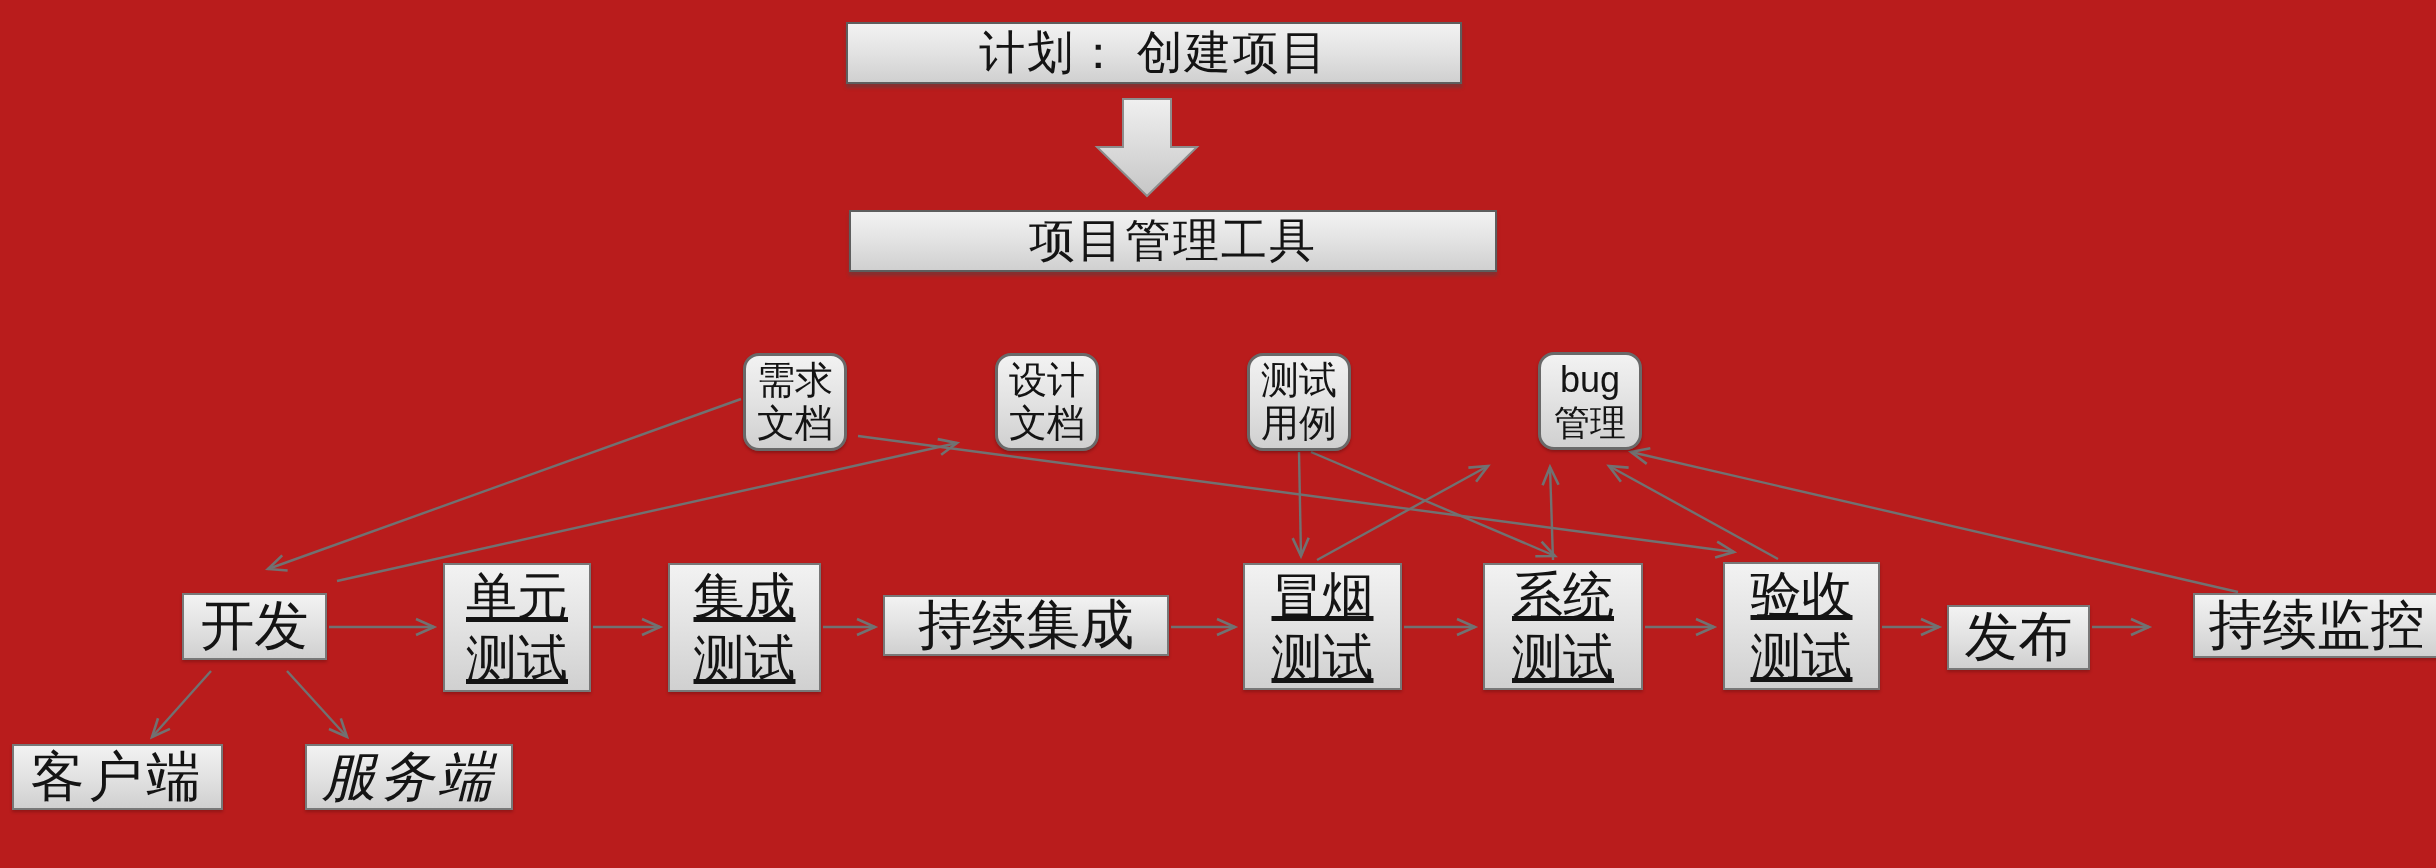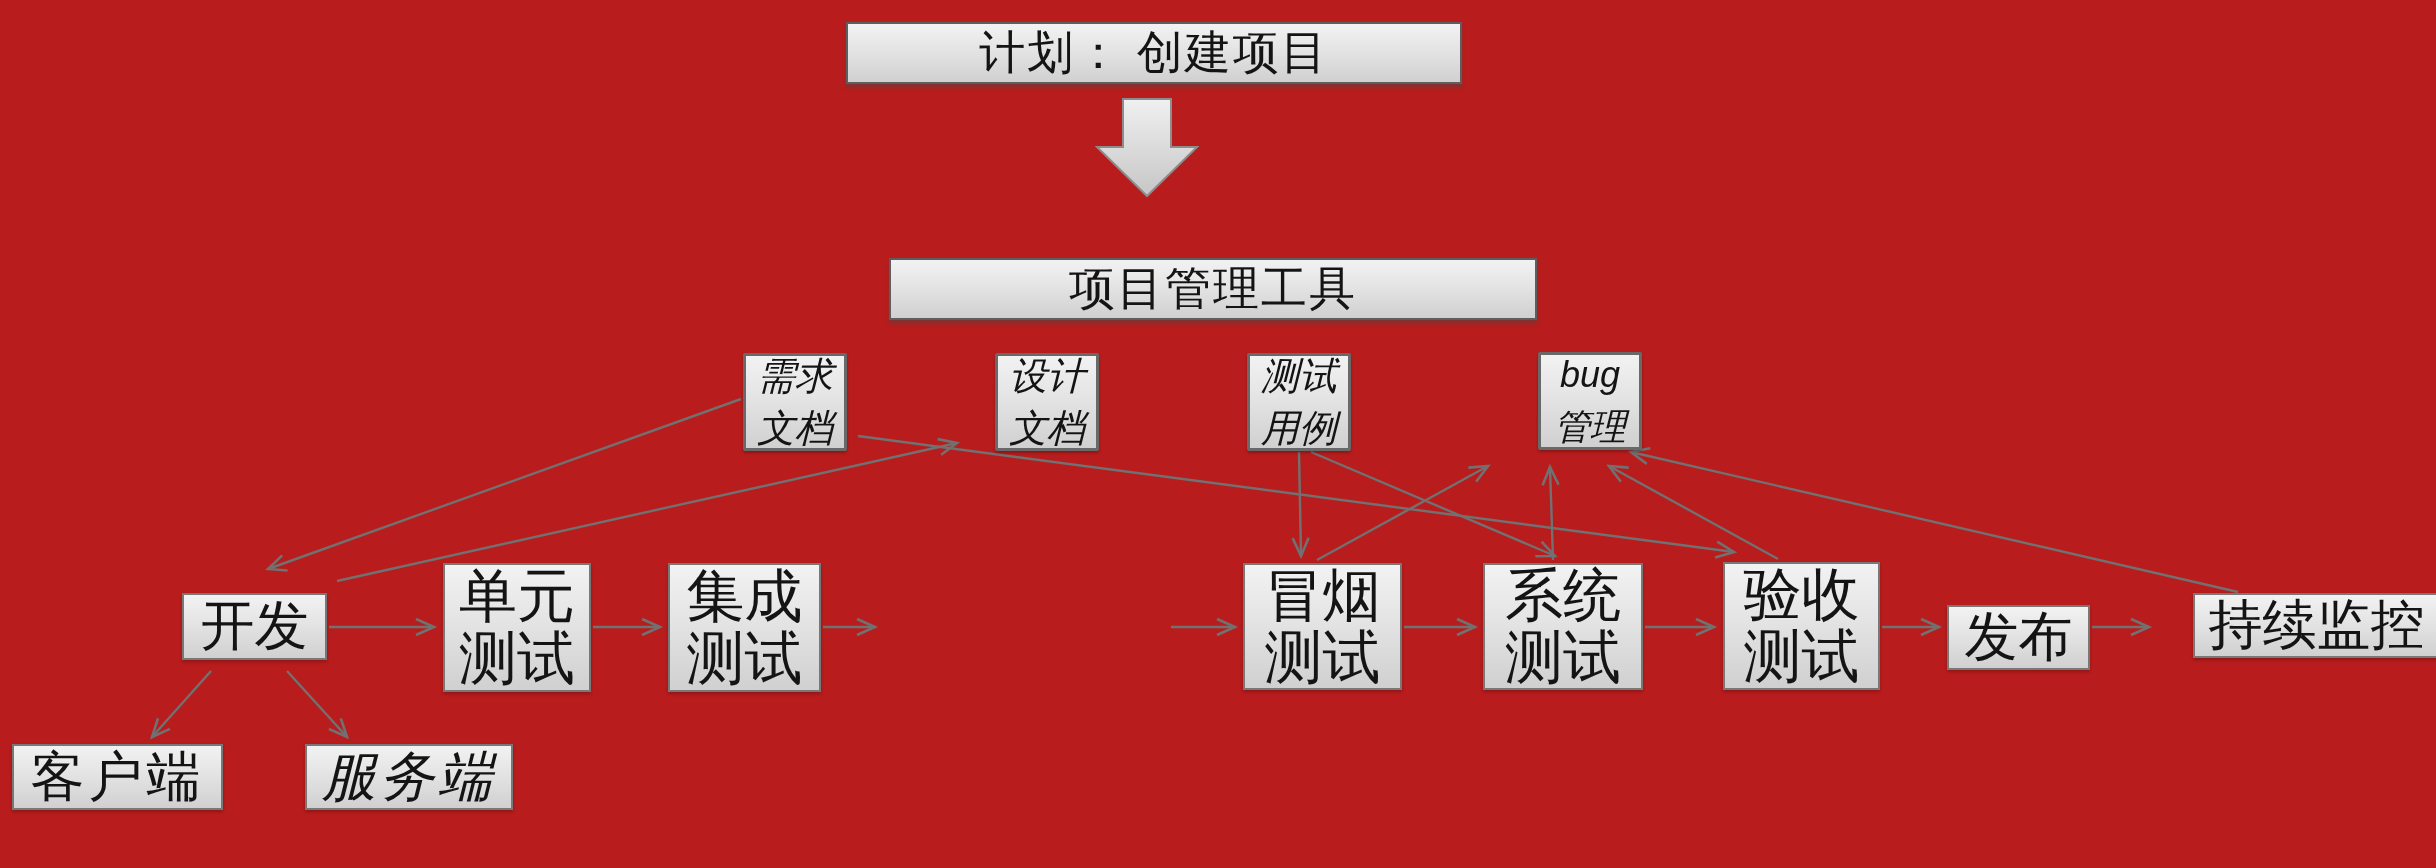--- a/index.html
+++ b/index.html
@@ -14,28 +14,27 @@
     display:flex;align-items:center;justify-content:center;
     text-align:center;color:#141414;white-space:pre-line;
     background:linear-gradient(180deg,#f2f2f2 0%,#e4e4e4 45%,#d0d0d0 100%);
     border:2px solid #787878;
   }
   .banner{
     font-size:46px;letter-spacing:2px;border-color:#5e5e5e;
     box-shadow:0 4px 3px rgba(70,70,70,0.45);
   }
   .doc{
-    border-radius:2px;border:3px solid #696969;
-    font-size:38px;line-height:52px;
+    border-radius:16px;border:3px solid #696969;
+    font-size:38px;line-height:43px;
     box-shadow:0 2px 3px rgba(0,0,0,0.25);
-    font-style:italic;
   }
   .doc.sans{font-family:"Liberation Sans","DejaVu Sans",sans-serif;font-size:36px;margin-left:44px;}
   .flow{box-shadow:0 2px 3px rgba(0,0,0,0.22);text-align:center;}
-  .big{font-size:58px;line-height:62px;}
+  .big{font-size:51px;line-height:62px;text-decoration:underline;}
   .single{font-size:54px;}
   .target{font-size:54px;letter-spacing:4px;}
 </style>
 </head>
 <body>
 
 <div id="canvas">
 
   <svg id="edges" width="2436" height="868" viewBox="0 0 2436 868">
     <defs>
@@ -67,36 +66,37 @@
       <line x1="823" y1="627" x2="875" y2="627" marker-end="url(#ah)"></line>
       <line x1="1171" y1="627" x2="1235" y2="627" marker-end="url(#ah)"></line>
       <line x1="1404" y1="627" x2="1475" y2="627" marker-end="url(#ah)"></line>
       <line x1="1645" y1="627" x2="1714" y2="627" marker-end="url(#ah)"></line>
       <line x1="1882" y1="627" x2="1939" y2="627" marker-end="url(#ah)"></line>
       <line x1="2092" y1="627" x2="2149" y2="627" marker-end="url(#ah)"></line>
     </g>
   </svg>
 
   <div class="node banner" style="left:846px;top:22px;width:616px;height:62px;">计划： 创建项目</div>
-  <div class="node banner" style="left:889px;top:210px;width:648px;height:62px;margin-top:48px;">项目管理工具</div>
+  <div class="node banner" style="left:849px;top:210px;width:648px;height:62px;">项目管理工具</div>
 
   <div class="node doc" style="left:743px;top:353px;width:104px;height:98px;">需求
 文档</div>
   <div class="node doc" style="left:995px;top:353px;width:104px;height:98px;">设计
 文档</div>
   <div class="node doc" style="left:1247px;top:353px;width:104px;height:98px;">测试
 用例</div>
   <div class="node doc sans" style="left:1494px;top:352px;width:104px;height:98px;">bug
 管理</div>
 
   <div class="node flow single" style="left:182px;top:593px;width:145px;height:67px;">开发</div>
   <div class="node flow big" style="left:443px;top:563px;width:148px;height:129px;">单元
 测试</div>
   <div class="node flow big" style="left:668px;top:563px;width:153px;height:129px;">集成
 测试</div>
+  <div class="node flow single" style="left:883px;top:595px;width:286px;height:61px;">持续集成</div>
   <div class="node flow big" style="left:1243px;top:563px;width:159px;height:127px;">冒烟
 测试</div>
   <div class="node flow big" style="left:1483px;top:563px;width:160px;height:127px;">系统
 测试</div>
   <div class="node flow big" style="left:1723px;top:562px;width:157px;height:128px;">验收
 测试</div>
   <div class="node flow single" style="left:1947px;top:593px;width:143px;height:65px;margin-top:12px;">发布</div>
   <div class="node flow single" style="left:2157px;top:593px;width:247px;height:65px;margin-left:36px;">持续监控</div>
 
   <div class="node flow target" style="left:12px;top:744px;width:211px;height:66px;">客户端</div>

